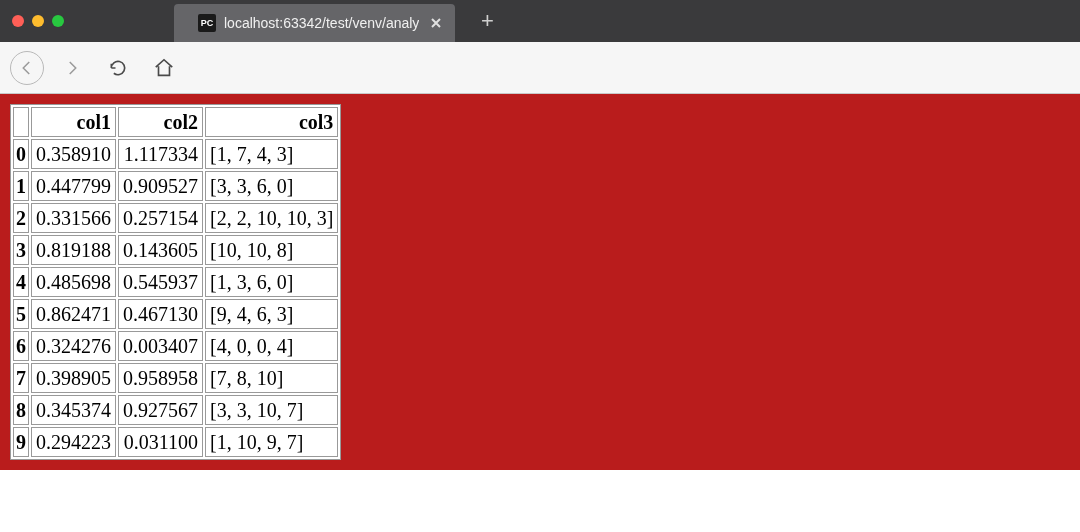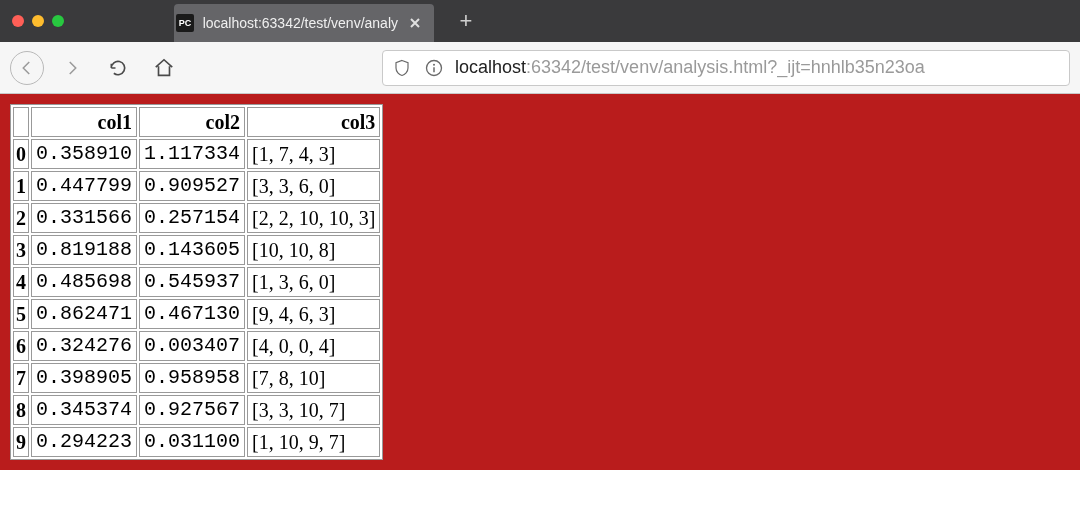--- a/index.html
+++ b/index.html
@@ -30,21 +30,21 @@
       border-radius: 50%;
     }
     .wc.red { background: #ff5f57; }
     .wc.yellow { background: #febc2e; }
     .wc.green { background: #28c840; }
     .tab {
       display: flex;
       align-items: center;
       background: #656568;
       height: 38px;
-      padding: 0 10px 0 2px;
+      padding: 0 10px 0 24px;
       border-radius: 4px 4px 0 0;
       min-width: 260px;
       max-width: 300px;
       margin-top: 4px;
       position: relative;
     }
     .tab .favicon {
       width: 18px;
       height: 18px;
       background: #1a1a1a;
@@ -172,22 +172,21 @@
       font-weight: bold;
       text-align: right;
     }
     table.dftable tbody th {
       font-weight: bold;
       text-align: center;
       padding-left: 2px;
       padding-right: 2px;
     }
     table.dftable td.num {
-      text-align: center;
-      font-family: Liberation Mono, monospace;
+      text-align: right;
     }
     table.dftable td.list {
       text-align: left;
     }
     table.dftable thead th.blank {
       min-width: 12px;
     }
   </style>
 </head>
 <body>
@@ -225,37 +224,20 @@
     <svg width="20" height="20" viewBox="0 0 24 24">
         <path d="M4 12 a8 8 0 1 1 3 6.3 M4 12 l0 -5 M4 12 l5 0" stroke="#4a4a4a"></path>
       </svg>
   </div>
   <div class="nav-btn home">
     <svg width="22" height="22" viewBox="0 0 24 24">
         <path d="M3 11 L12 3 L21 11 M6 10 V20 H18 V10" stroke="#4a4a4a"></path>
       </svg>
   </div>
   <div class="spacer-sm"></div>
-  <div class="urlbar">
-    <div class="shield">
-      <svg width="18" height="20" viewBox="0 0 24 24">
-          <path d="M12 2 L20 5 V12 C20 17 16 21 12 22 C8 21 4 17 4 12 V5 Z" stroke="#6a6a6a" fill="none" stroke-width="1.6"></path>
-        </svg>
-    </div>
-    <div class="info">
-      <svg width="20" height="20" viewBox="0 0 24 24">
-          <circle cx="12" cy="12" r="9" stroke="#6a6a6a" fill="none" stroke-width="1.6"></circle>
-          <circle cx="12" cy="8" r="1.2" fill="#6a6a6a"></circle>
-          <path d="M12 11 V17" stroke="#6a6a6a" stroke-width="1.8"></path>
-        </svg>
-    </div>
-    <div class="url">
-      <span>localhost</span><span class="dim">:63342/test/venv/analysis.html?_ijt=hnhlb35n23oa</span>
-    </div>
-  </div>
 </div>
 
 <div class="content">
   <table class="dftable">
     <thead>
       <tr>
         <th class="blank"></th>
         <th>col1</th>
         <th>col2</th>
         <th>col3</th>

